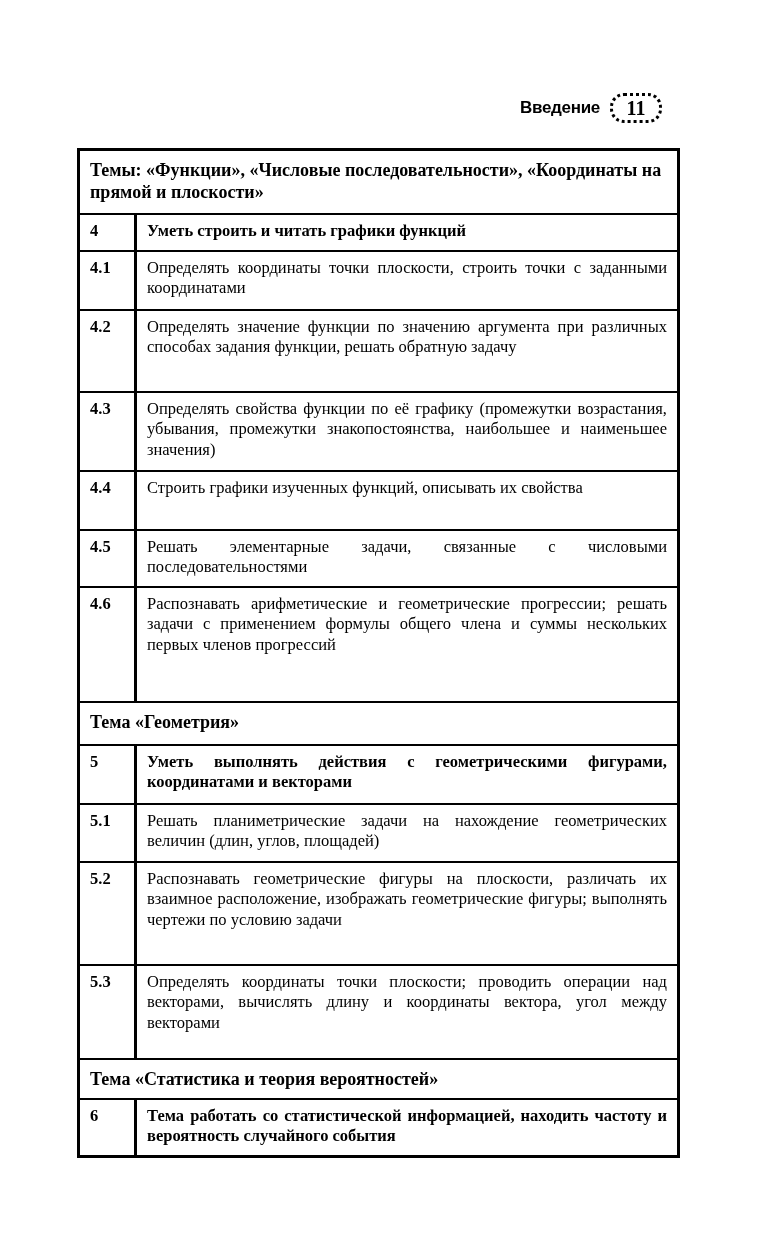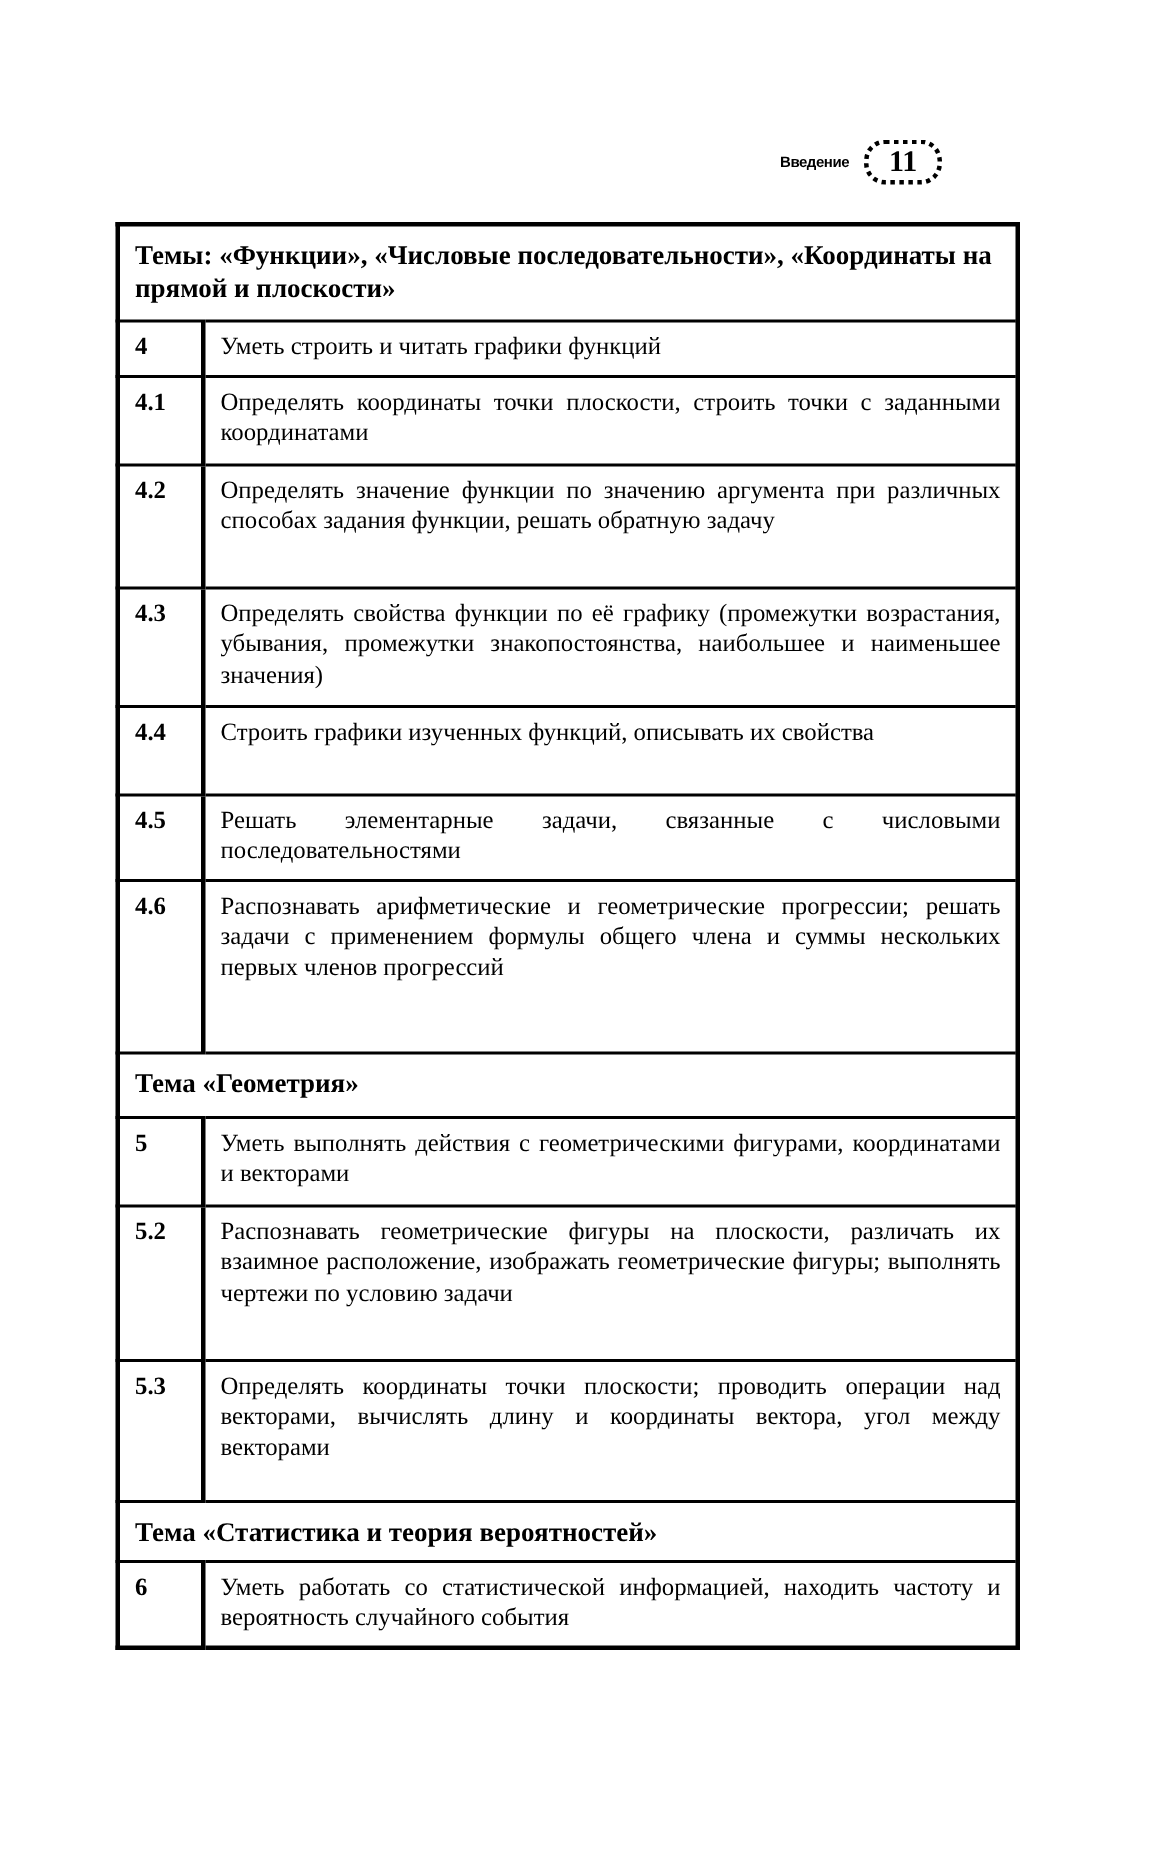--- a/index.html
+++ b/index.html
@@ -1,25 +1,25 @@
 <!DOCTYPE html>
 <html><head>
   <meta charset="utf-8">
   <style>
     html, body { margin: 0; padding: 0; background: #ffffff; }
     body { width: 768px; height: 1240px; position: relative; overflow: hidden; color: #000; }
     .running-head { position: absolute; top: 88px; left: 520px; height: 40px; display: flex; align-items: center; }
-    .section-name { font-family: "Liberation Sans", sans-serif; font-weight: bold; font-size: 10px; letter-spacing: -0.3px; margin-right: 10px; }
+    .section-name { font-family: "Liberation Sans", sans-serif; font-weight: bold; font-size: 17px; letter-spacing: -0.3px; margin-right: 10px; }
     .page-num { width: 52px; height: 30px; border: 3px dotted #000; border-radius: 14px; display: flex; align-items: center; justify-content: center; font-family: Liberation Serif, serif; font-weight: bold; font-size: 20px; box-sizing: border-box; }
     table.req { position: absolute; top: 148px; left: 77px; width: 603px; border-collapse: collapse; border: 3px solid #000; font-family: "Liberation Serif", serif; font-size: 16.5px; line-height: 20.5px; }
     table.req td { border: 2px solid #000; vertical-align: top; padding: 6px 10px 8px 10px; }
     table.req td.num { width: 34px; font-weight: bold; border-right: 3px solid #000; padding-left: 10px; }
     table.req td.text { text-align: justify; }
     table.req tr.topic td { text-align: left; font-weight: bold; font-size: 18px; line-height: 22px; padding: 8px 10px 8px 10px; }
-    table.req tr.skill td.text { font-weight: normal; }
+    table.req tr.skill td.text { font-weight: bold; }
   </style>
 </head>
 <body>
 
 <div class="running-head">
   <span class="section-name">Введение</span>
   <span class="page-num">11</span>
 </div>
 
 <table class="req">
@@ -55,29 +55,33 @@
       <td class="num">4.6</td>
       <td class="text">Распознавать арифметические и геометрические прогрессии; решать задачи с применением формулы общего члена и суммы нескольких первых членов прогрессий</td>
     </tr>
     <tr class="topic" style="height:43px">
       <td colspan="2">Тема «Геометрия»</td>
     </tr>
     <tr class="skill" style="height:59px">
       <td class="num">5</td>
       <td class="text">Уметь выполнять действия с геометрическими фигурами, координатами и векторами</td>
     </tr>
+    <tr class="item" style="height:58px">
+      <td class="num">5.1</td>
+      <td class="text">Решать планиметрические задачи на нахождение геометрических величин (длин, углов, площадей)</td>
+    </tr>
     <tr class="item" style="height:103px">
       <td class="num">5.2</td>
       <td class="text">Распознавать геометрические фигуры на плоскости, различать их взаимное расположение, изображать геометрические фигуры; выполнять чертежи по условию задачи</td>
     </tr>
     <tr class="item" style="height:94px">
       <td class="num">5.3</td>
       <td class="text">Определять координаты точки плоскости; проводить операции над векторами, вычислять длину и координаты вектора, угол между векторами</td>
     </tr>
     <tr class="topic" style="height:40px">
       <td colspan="2">Тема «Статистика и теория вероятностей»</td>
     </tr>
     <tr class="skill" style="height:57px">
       <td class="num">6</td>
-      <td class="text">Уметь работать со статистической информацией, находить частоту и вероятность случайного события</td>
+      <td class="text">Тема работать со статистической информацией, находить частоту и вероятность случайного события</td>
     </tr>
   </tbody>
 </table>
 
 </body></html>

